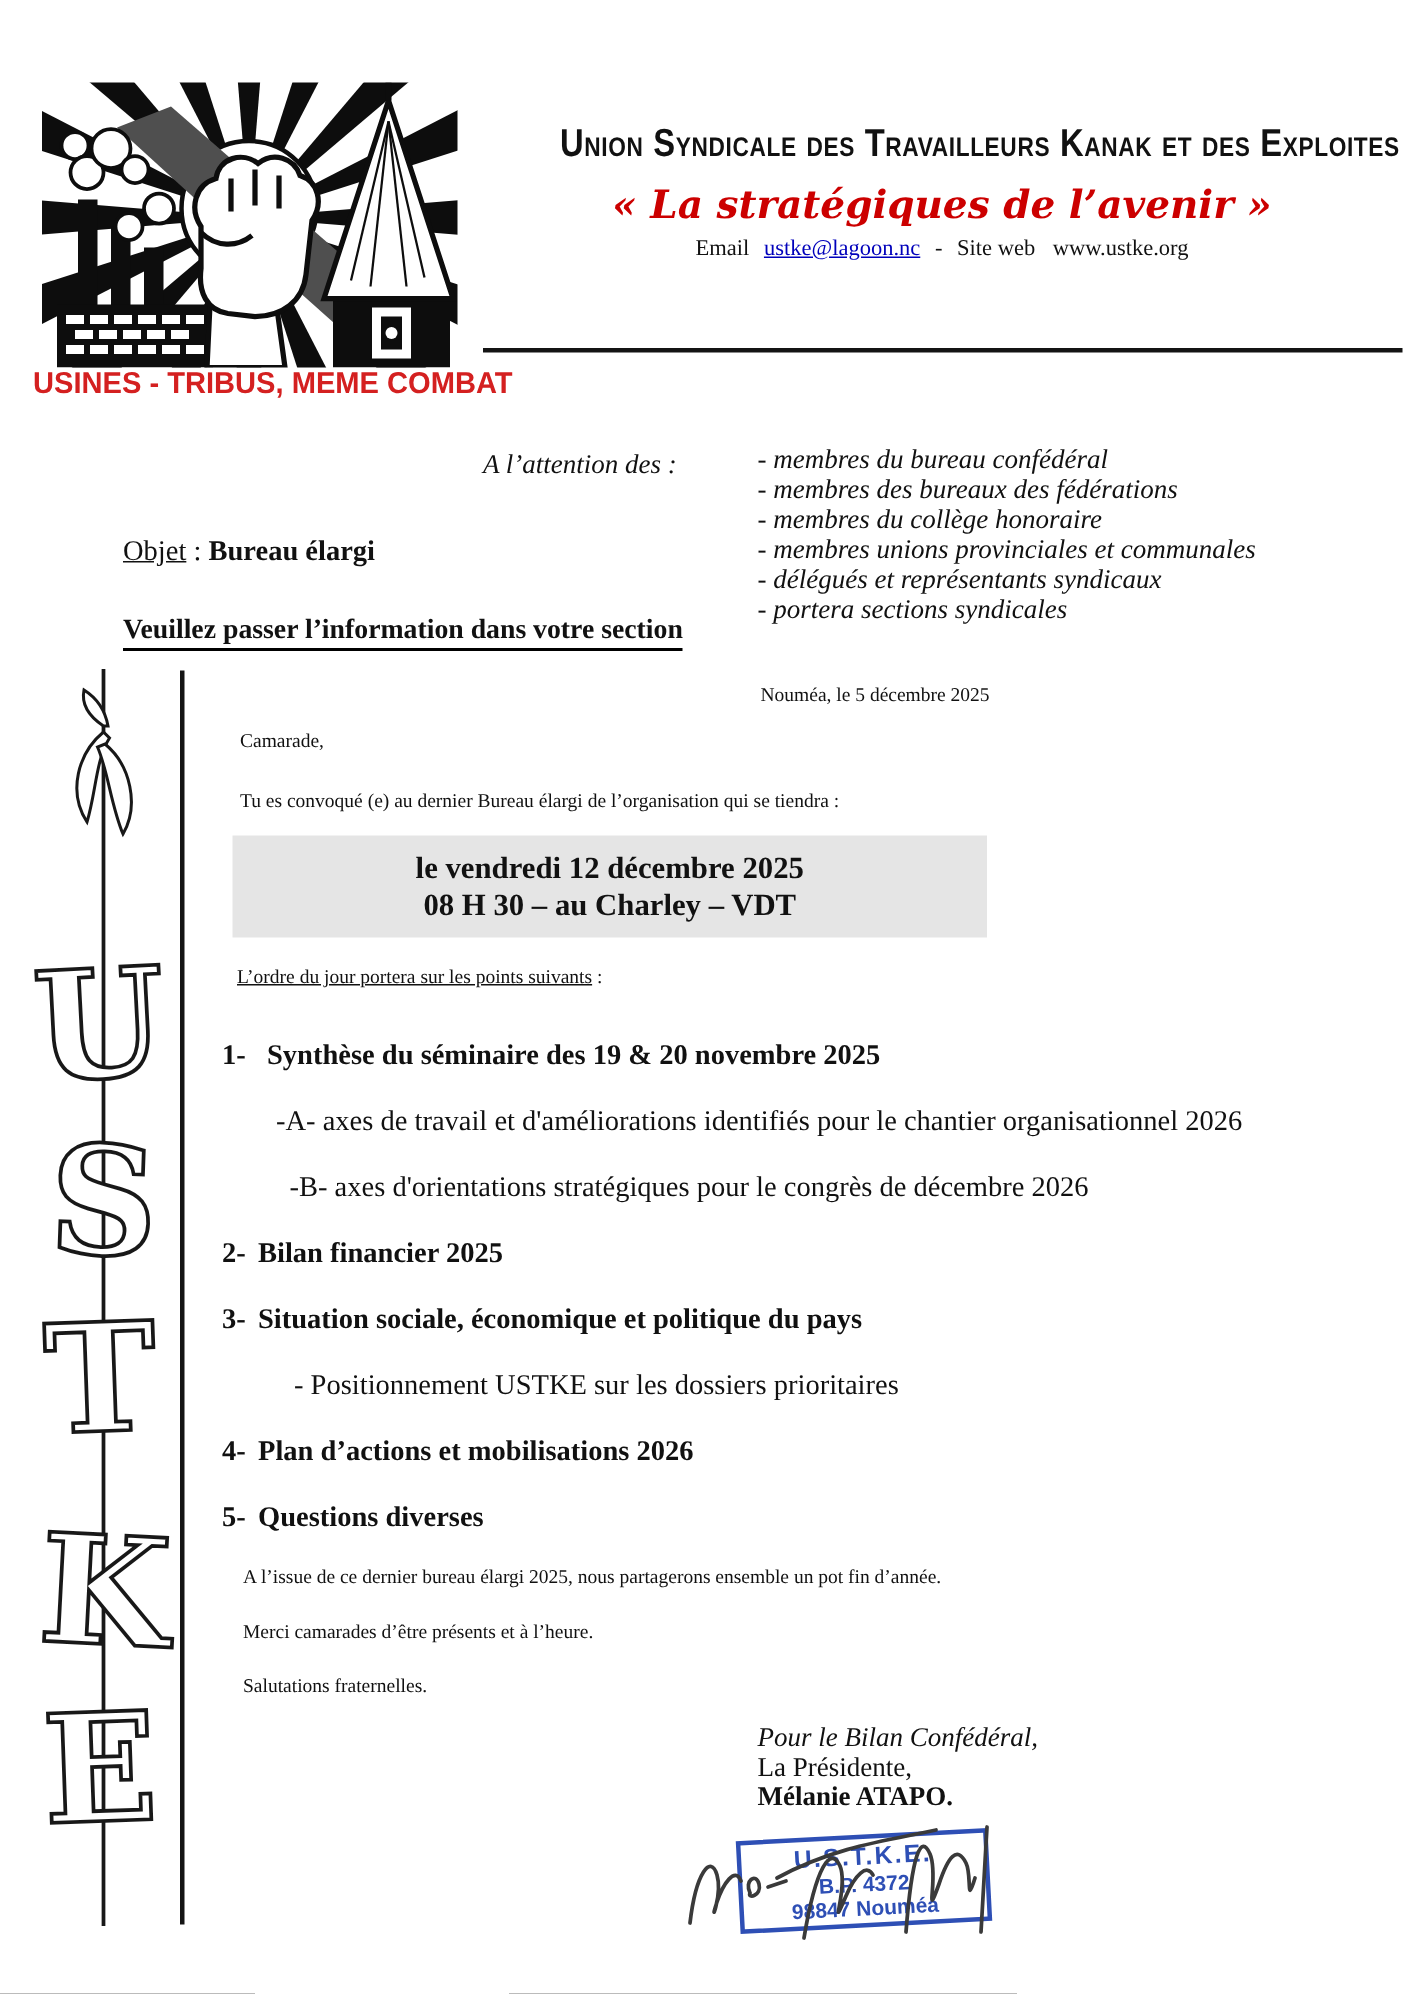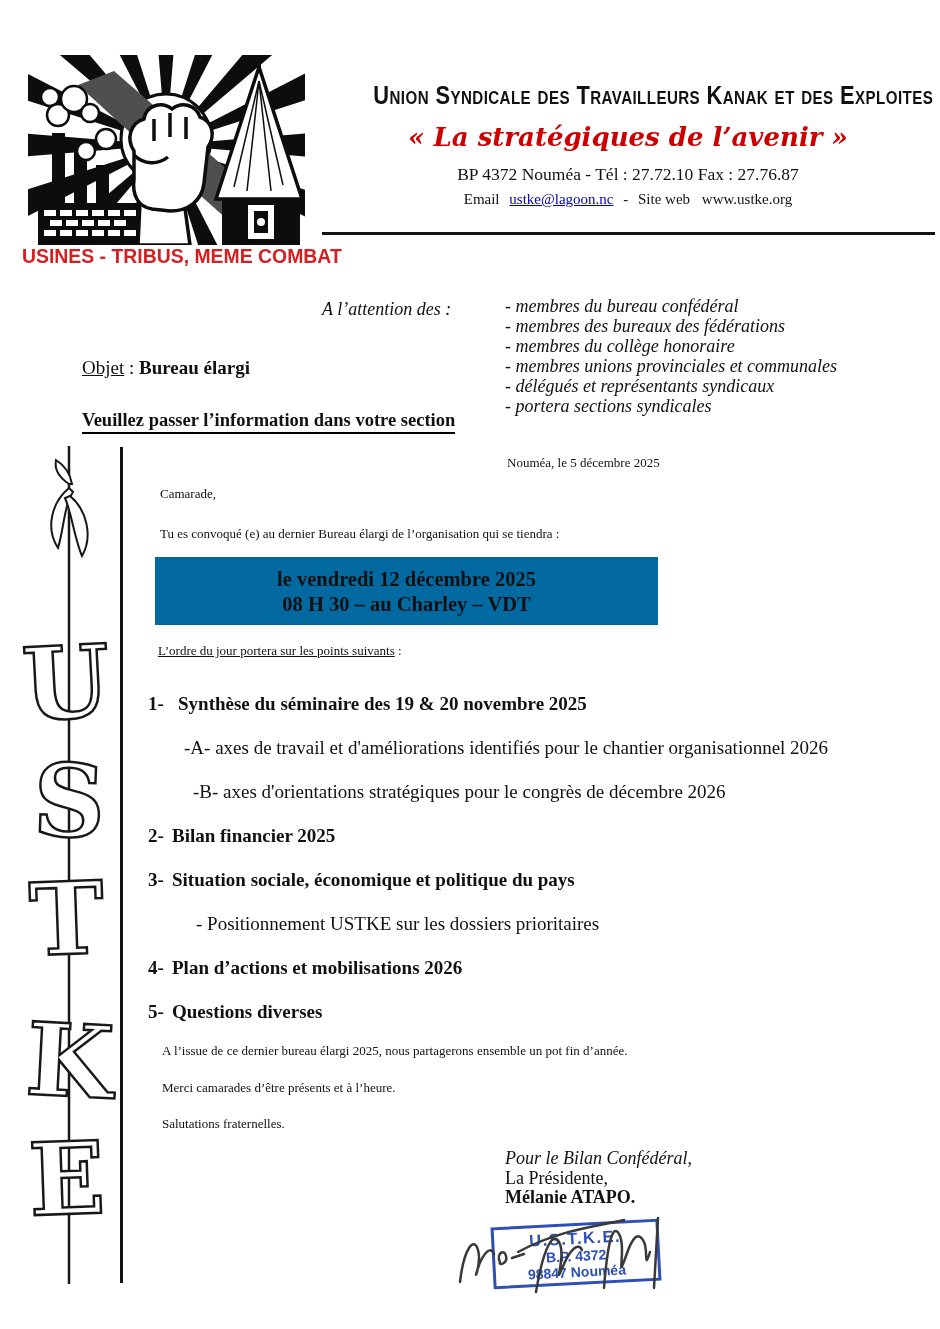--- a/index.html
+++ b/index.html
@@ -53,21 +53,21 @@
     font-family:"DejaVu Serif", serif; font-weight:bold; font-size:100px;
     fill:#fff; stroke:#181818; stroke-width:2.5px;
   }
 
   
   .body-text { font-size:13px; }
   .dateline { left:507px; top:455px; }
   .salutation { left:160px; top:486px; }
   .intro { left:160px; top:526px; }
   .meeting-box {
-    left:155px; top:557px; width:503px; height:68px; background:#0369a1;
+    left:155px; top:557px; width:503px; height:68px; background:#e5e5e5;
     text-align:center; padding-top:10px; font-weight:bold; font-size:20.5px;
     line-height:25px;
   }
   .agenda-heading { left:158px; top:643px; }
   .agenda-heading .u { text-decoration:underline; }
   .agenda-row { display:flex; font-size:19px; }
   .agenda-row .num { font-weight:bold; flex:0 0 30px; }
   .agenda-row.main .txt { font-weight:bold; }
   .agenda-row.compact .num { flex:0 0 24px; }
   .sig-block { left:505px; top:1149px; font-size:18px; line-height:19.5px; }
@@ -174,21 +174,20 @@
       <path d="M142,58 L142,82" fill="none"></path>
       <path d="M158,62 L158,84" fill="none"></path>
       <path d="M106,100 C116,110 130,110 140,102" fill="none"></path>
     </g>
   </svg>
   <div class="abs logo-caption" style="color:#d42020;">USINES - TRIBUS, MEME COMBAT</div>
 
   <div class="abs header-block">
     <div><span class="org-name">Union Syndicale des Travailleurs Kanak et des Exploites</span></div>
     <div class="motto" style="color:#cc0000;">« La stratégiques de l’avenir »</div>
-    <div class="addr-line">BP 4372 Nouméa - Tél : 27.72.10  Fax : 27.76.87</div>
     <div class="email-line">
       <span>Email</span>
       <a class="email-link" href="#" style="color:#0000bb; margin-left:6px;">ustke@lagoon.nc</a>
       <span style="margin:0 6px;">-</span>
       <span>Site web</span>
       <span style="margin-left:8px;">www.ustke.org</span>
     </div>
   </div>
   <div class="abs hrule"></div>
 

